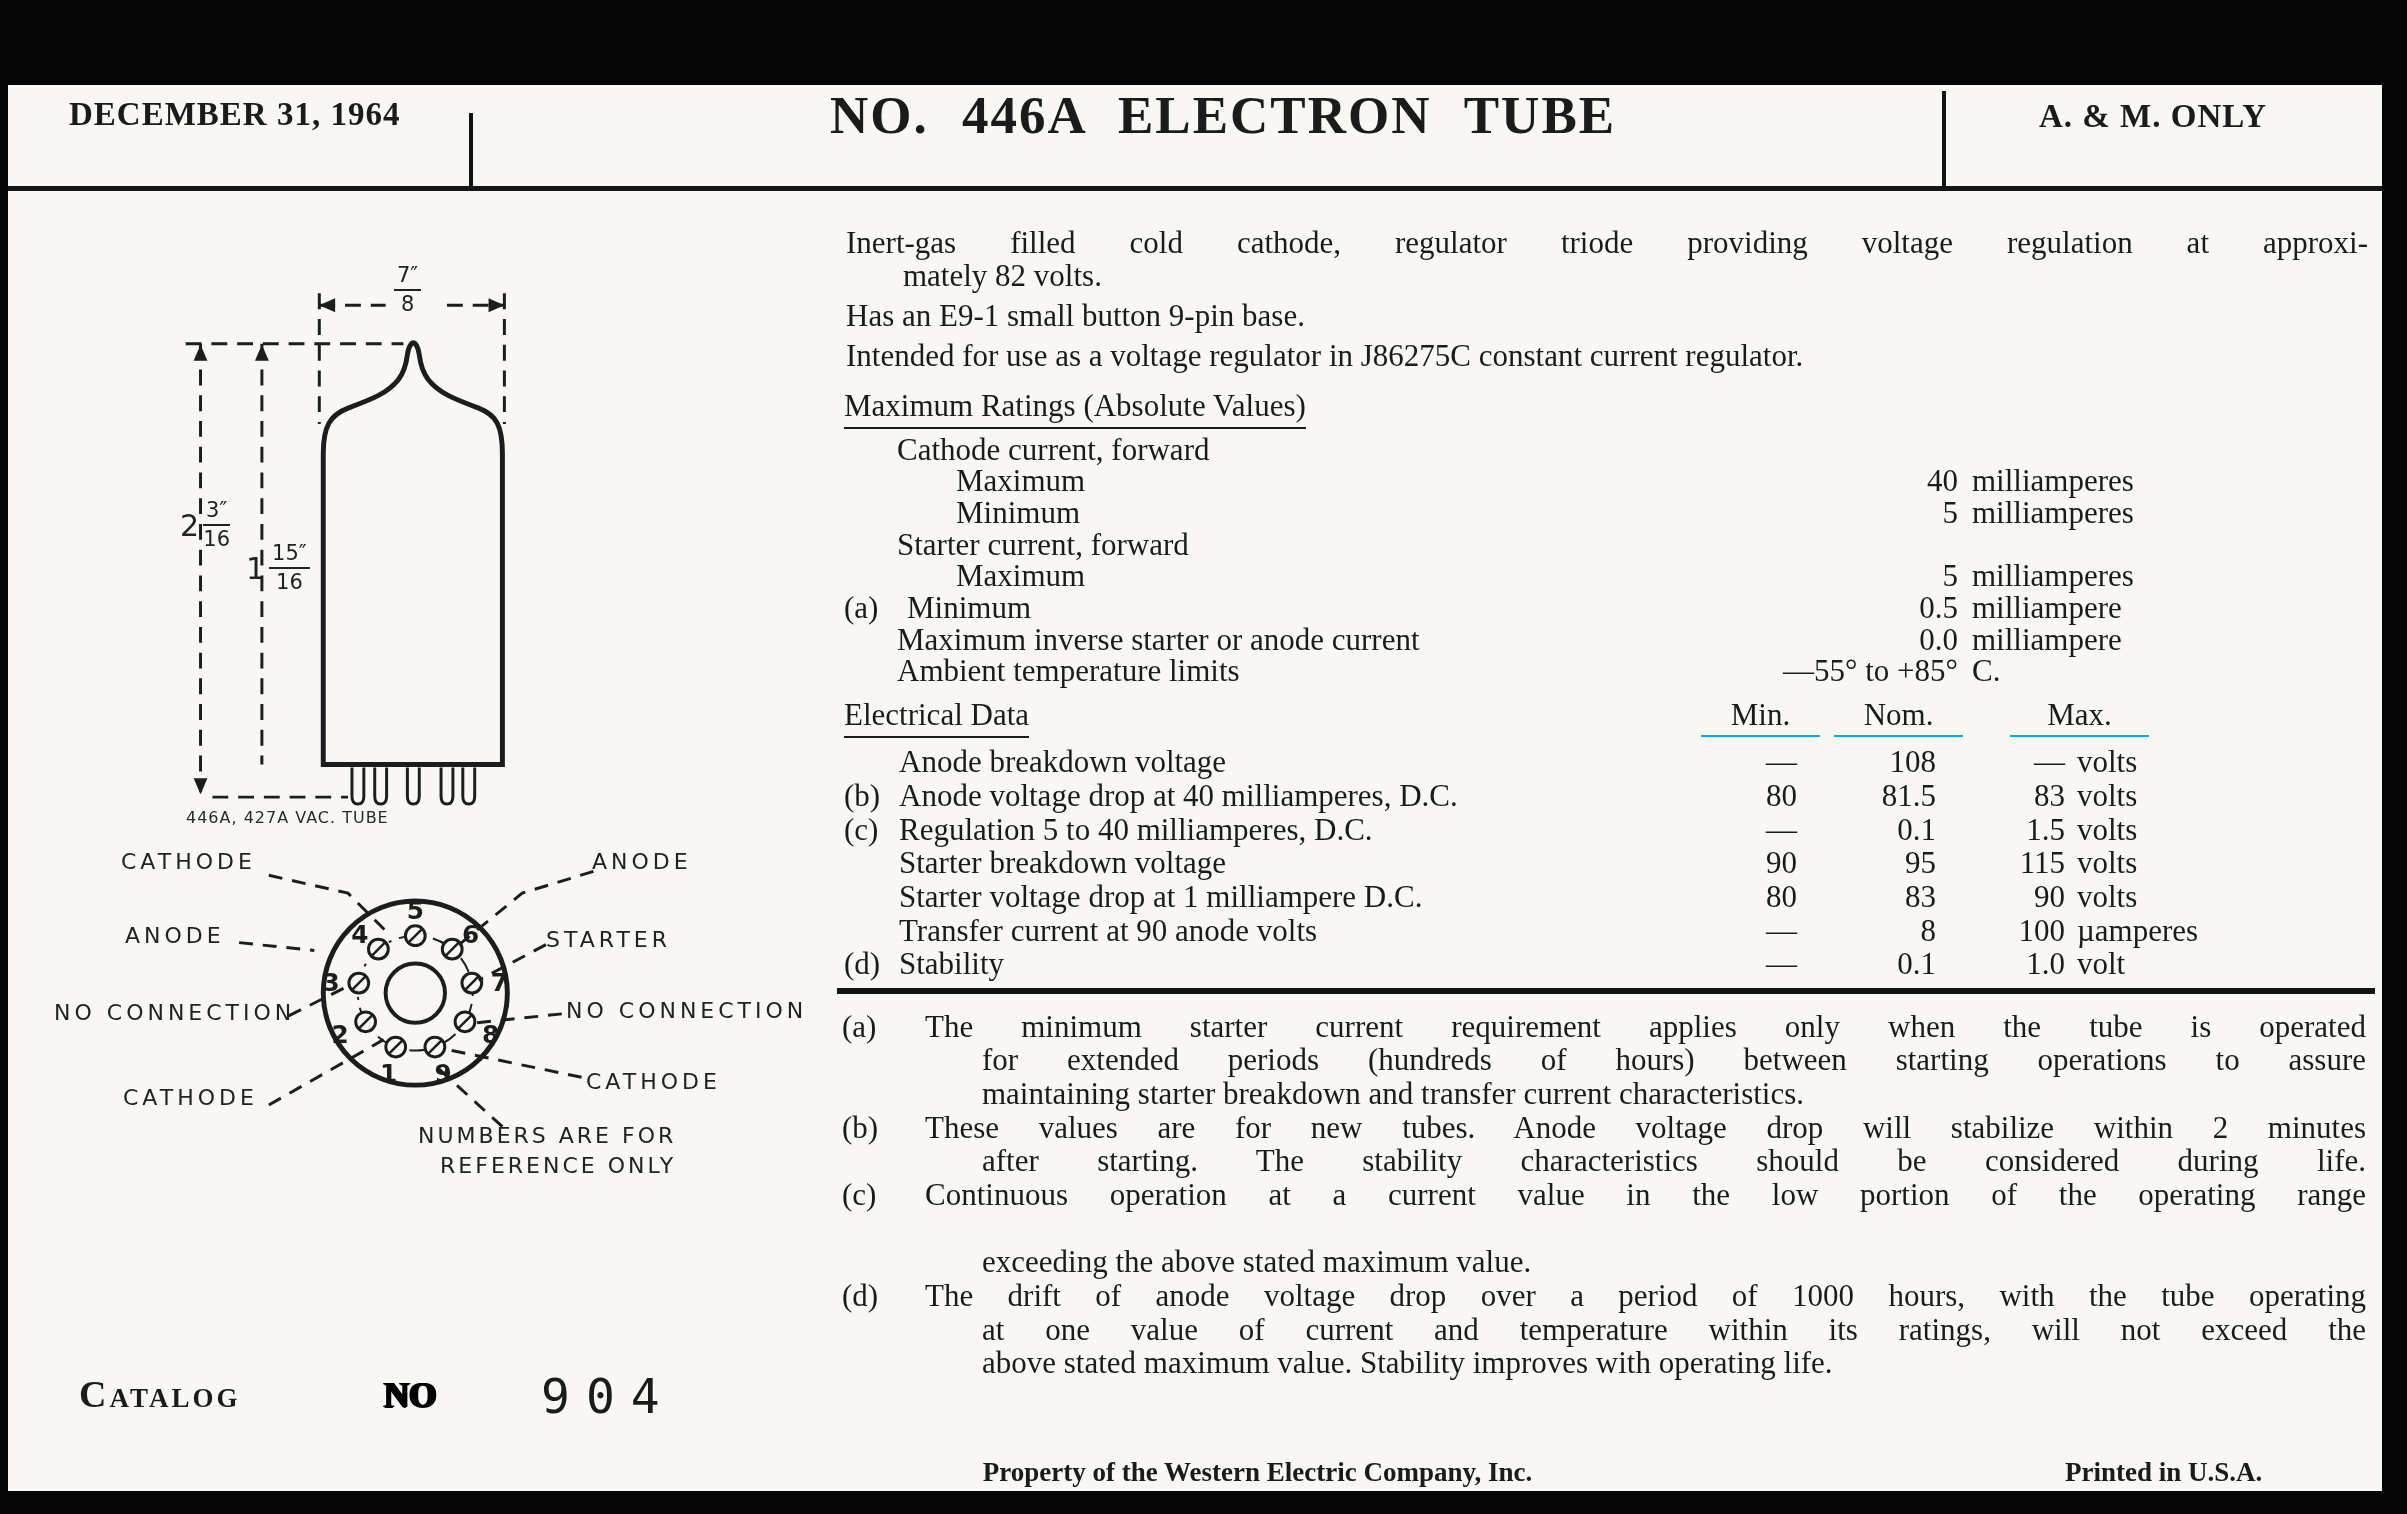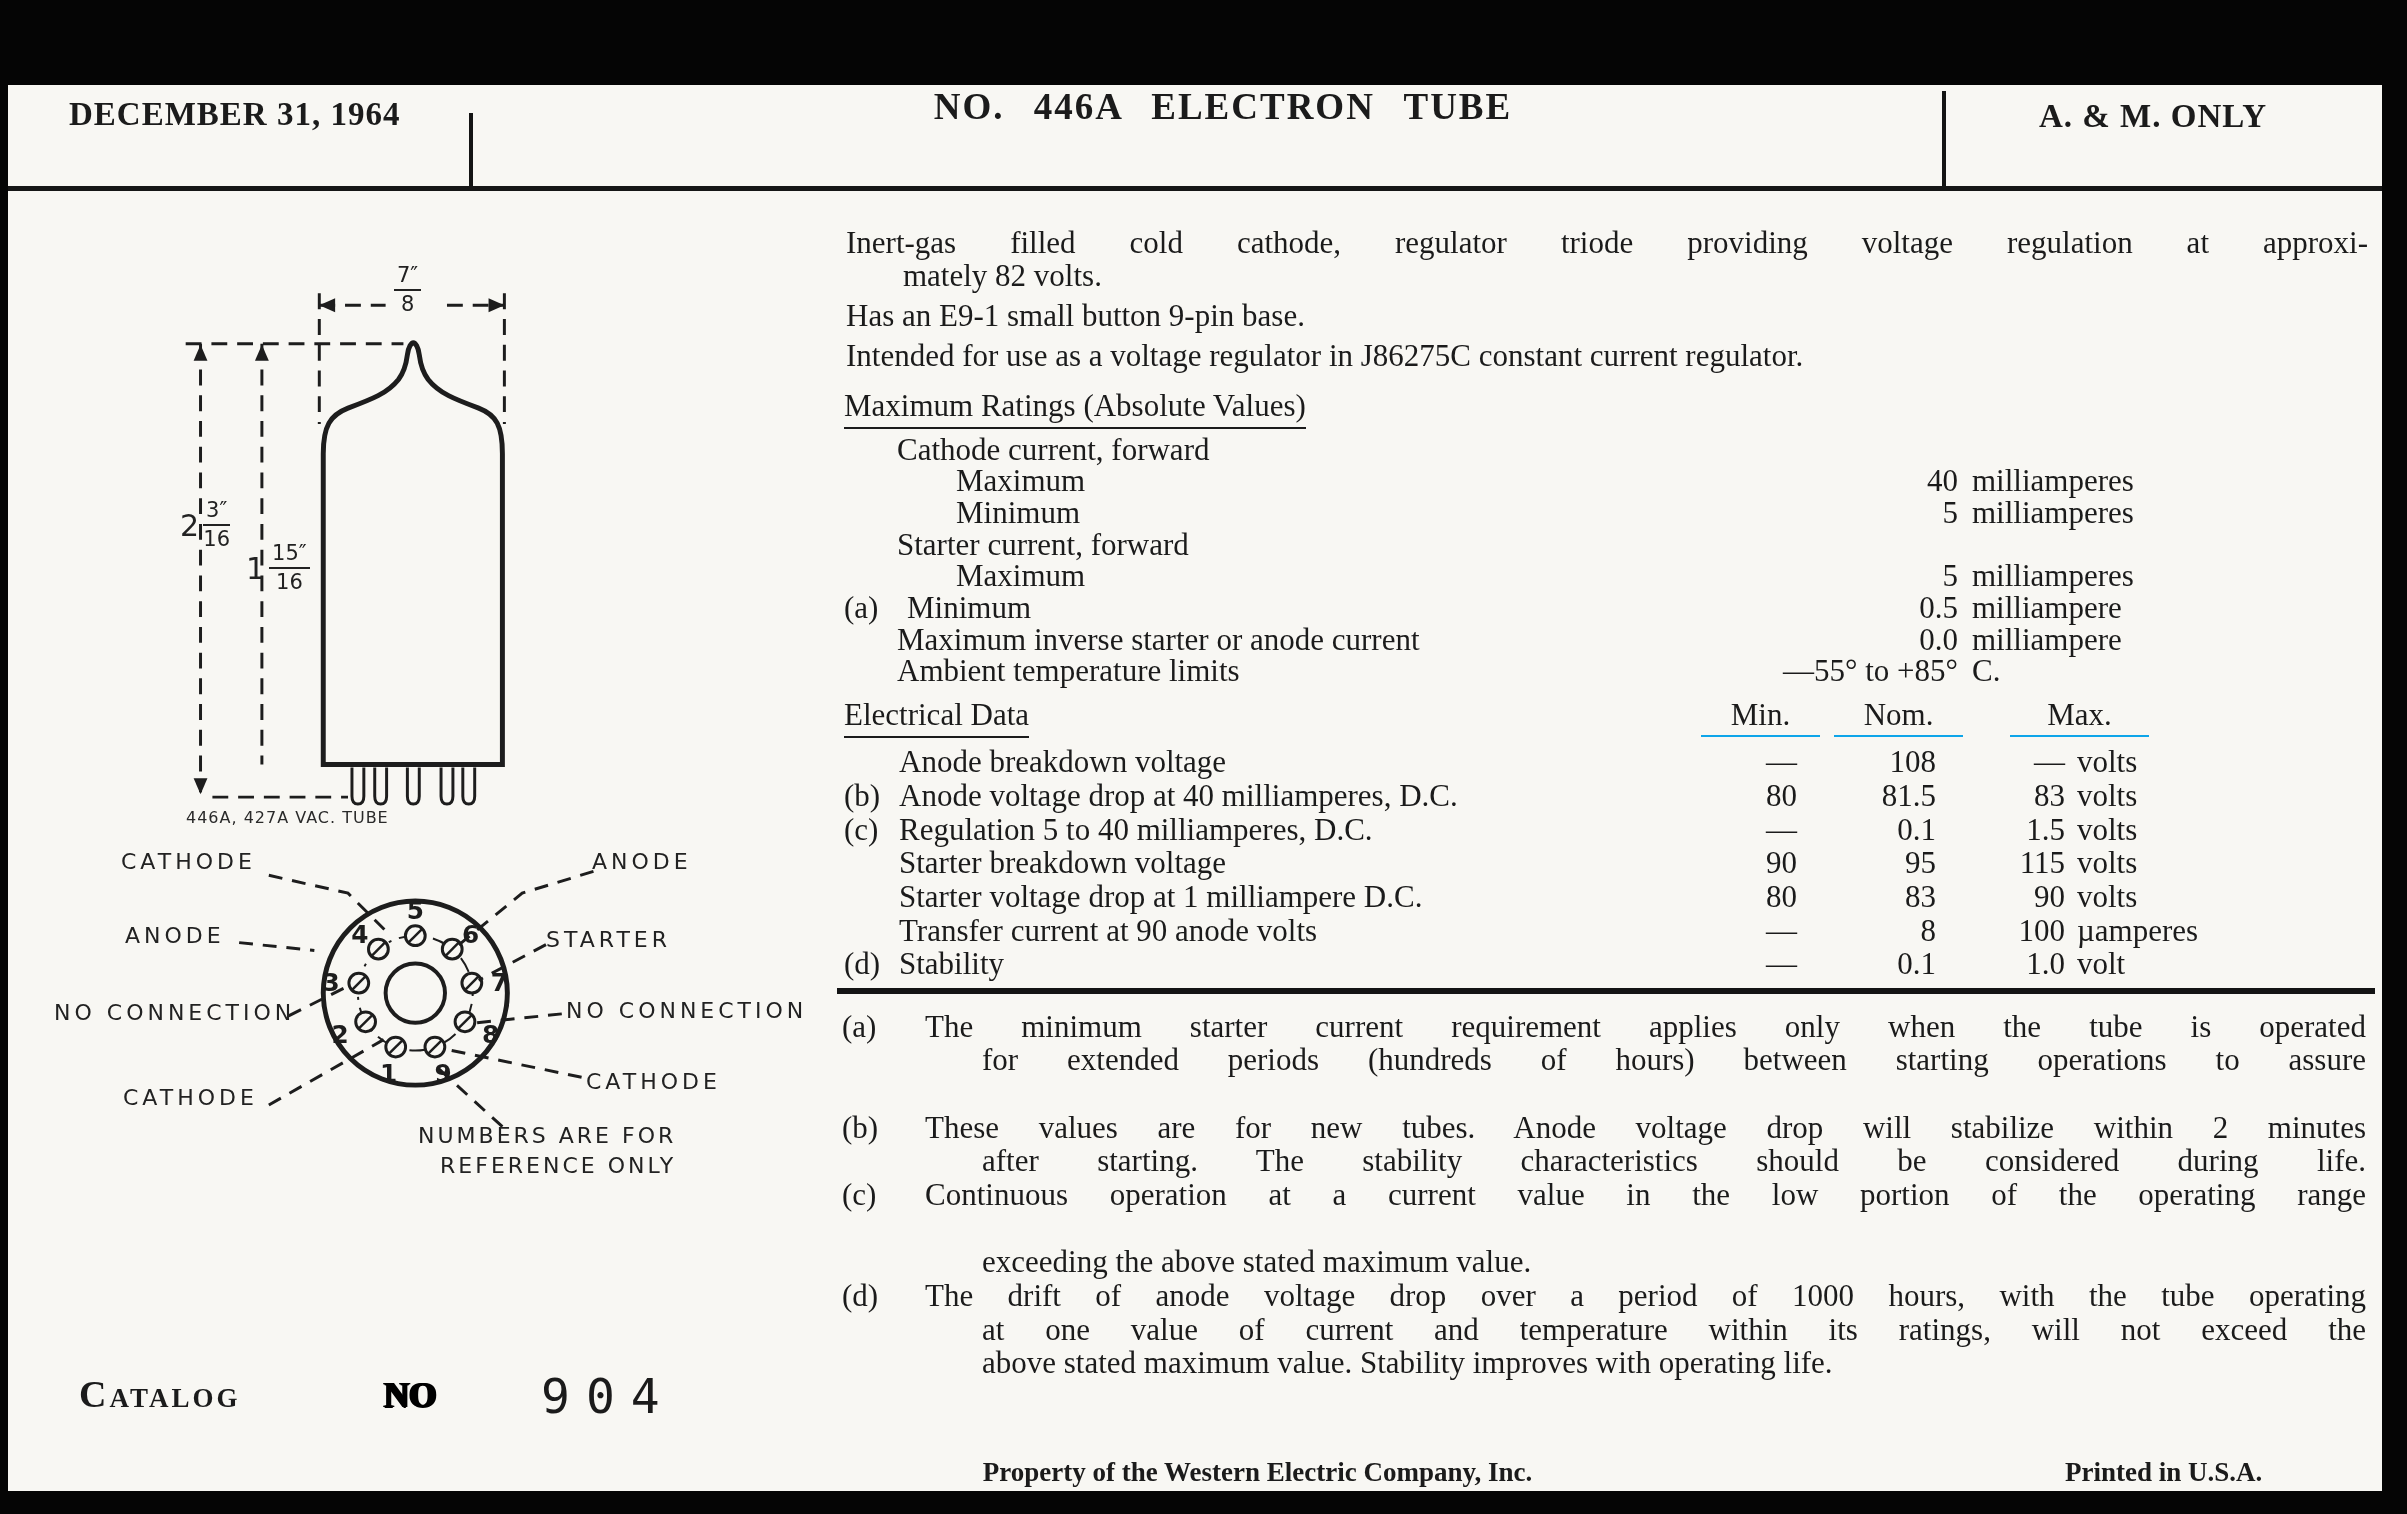--- a/index.html
+++ b/index.html
@@ -2,21 +2,21 @@
 <html><head>
 <meta charset="utf-8">
 <style>
   html,body{margin:0;padding:0;background:#000;}
   #page{position:relative;width:2408px;height:1515px;background:#050505;overflow:hidden;
         font-family:"Liberation Serif",serif;color:#1b1b1b;}
   .abs{position:absolute;}
   .paper{left:8px;top:85px;width:2374px;height:1406px;background:#f8f7f3;}
   
   .hdr-date{left:69px;top:96px;font-size:33px;font-weight:bold;letter-spacing:1px;}
-  .hdr-title{left:604px;top:85px;width:1238px;text-align:center;font-size:37px;font-weight:bold;
+  .hdr-title{left:604px;top:85px;width:1238px;text-align:center;font-size:53px;font-weight:bold;
              letter-spacing:2px;word-spacing:18px;}
   .hdr-aud{left:2039px;top:98px;font-size:33px;font-weight:bold;letter-spacing:1px;}
   .vline{width:4px;background:#141414;}
   .hrule{left:8px;top:186px;width:2374px;height:5px;background:#161616;}
   
   .bt{font-size:31px;line-height:34px;white-space:nowrap;}
   .just{white-space:normal;text-align:justify;text-align-last:justify;}
   .sechead{font-size:31px;border-bottom:2px solid #1b1b1b;padding-bottom:3px;}
   .rrow,.trow{left:0;top:0;width:2408px;height:34px;}
   .rlab,.tlab,.pfx{position:absolute;font-size:31px;white-space:nowrap;}
@@ -268,20 +268,21 @@
     <span class="tnom">0.1</span>
     <span class="tmaxn">1.0</span>
     <span class="tunit">volt</span>
   </div>
 
   <div class="abs bigrule"></div>
 
   <div class="abs bt fn-tag" style="left:842px;top:1010px;">(a)</div>
   <div class="abs bt just fl1" style="top:1010px;">The minimum starter current requirement applies only when the tube is operated</div>
   <div class="abs bt just flc" style="top:1043px;">for extended periods (hundreds of hours) between starting operations to assure</div>
+  <div class="abs bt flc" style="top:1077px;">maintaining starter breakdown and transfer current characteristics.</div>
 
   <div class="abs bt fn-tag" style="left:842px;top:1111px;">(b)</div>
   <div class="abs bt just fl1" style="top:1111px;">These values are for new tubes.  Anode voltage drop will stabilize within 2 minutes</div>
   <div class="abs bt just flc" style="top:1144px;">after starting.  The stability characteristics should be considered during life.</div>
 
   <div class="abs bt fn-tag" style="left:842px;top:1178px;">(c)</div>
   <div class="abs bt just fl1" style="top:1178px;">Continuous operation at a current value in the low portion of the operating range</div>
   <div class="abs bt flc" style="top:1245px;">exceeding the above stated maximum value.</div>
 
   <div class="abs bt fn-tag" style="left:842px;top:1279px;">(d)</div>

